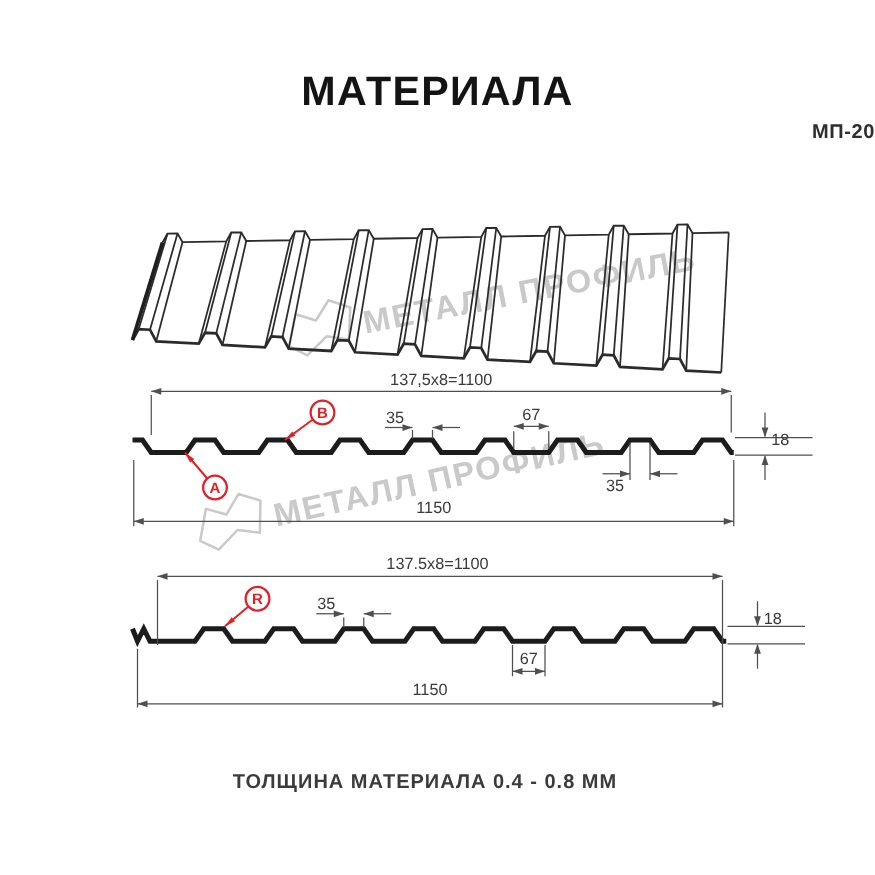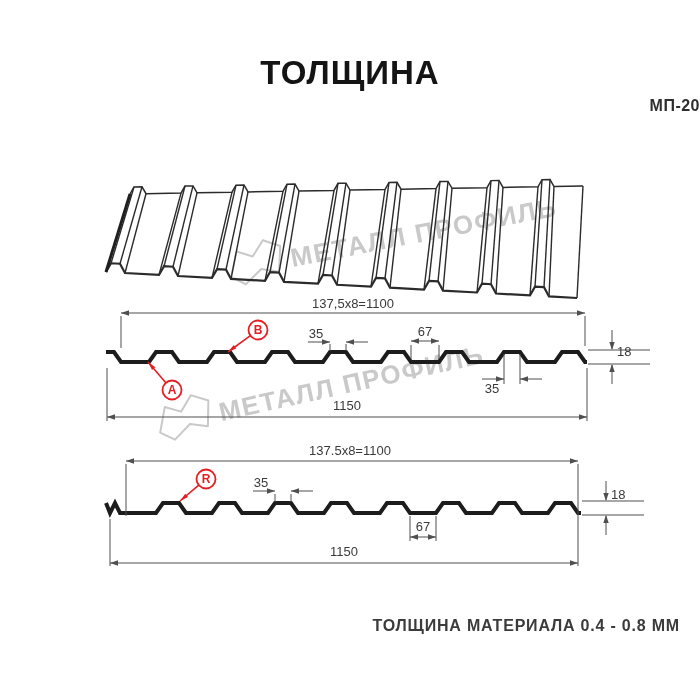--- a/index.html
+++ b/index.html
@@ -2,30 +2,30 @@
 <html><head>
 <meta charset="utf-8">
 <style>
   html,body{margin:0;padding:0;background:#fff;}
   .page{position:relative;width:700px;height:700px;background:#fff;overflow:hidden;
         font-family:"Liberation Sans",sans-serif;}
   .title{position:absolute;top:54px;left:0;width:700px;text-align:center;
          font-size:33px;font-weight:700;letter-spacing:1px;color:#141414;}
   .subtitle{position:absolute;top:97px;left:0;width:700px;text-align:right;
          font-size:16px;font-weight:600;letter-spacing:.5px;color:#2e2e2e;}
-  .footer{position:absolute;top:617px;left:0;width:680px;text-align:right;
+  .footer{position:absolute;top:617px;left:0;width:680px;text-align:center;
          font-size:16px;font-weight:600;letter-spacing:.8px;color:#3b3b3b;}
   svg{position:absolute;left:0;top:0;}
   svg text{font-family:"Liberation Sans",sans-serif;}
 </style>
 </head>
 <body>
 
 <div class="page">
-  <div class="title">ТОЛЩИНА</div>
+  <div class="title">МАТЕРИАЛА</div>
   <div class="subtitle">МП-20</div>
   <svg id="cv" width="700" height="700" viewBox="0 0 700 700">
       <g transform="translate(222 240) rotate(-11)">
         <path d="M 2 38 L 12 14 L 27 22 L 40 8 L 56 17 L 50 42 L 33 36 L 15 48 Z" fill="none" stroke="#c9c9c9" stroke-width="2" stroke-linejoin="round"></path>
         <text x="64" y="40" font-size="26" text-anchor="start" fill="#c9c9c9" font-weight="700" letter-spacing="1.5">МЕТАЛЛ ПРОФИЛЬ</text>
       </g>
       <g transform="translate(150 396) rotate(-12.5)">
         <path d="M 2 38 L 12 14 L 27 22 L 40 8 L 56 17 L 50 42 L 33 36 L 15 48 Z" fill="none" stroke="#c9c9c9" stroke-width="2" stroke-linejoin="round"></path>
         <text x="64" y="40" font-size="26" text-anchor="start" fill="#c9c9c9" font-weight="700" letter-spacing="1.5">МЕТАЛЛ ПРОФИЛЬ</text>
       </g>

